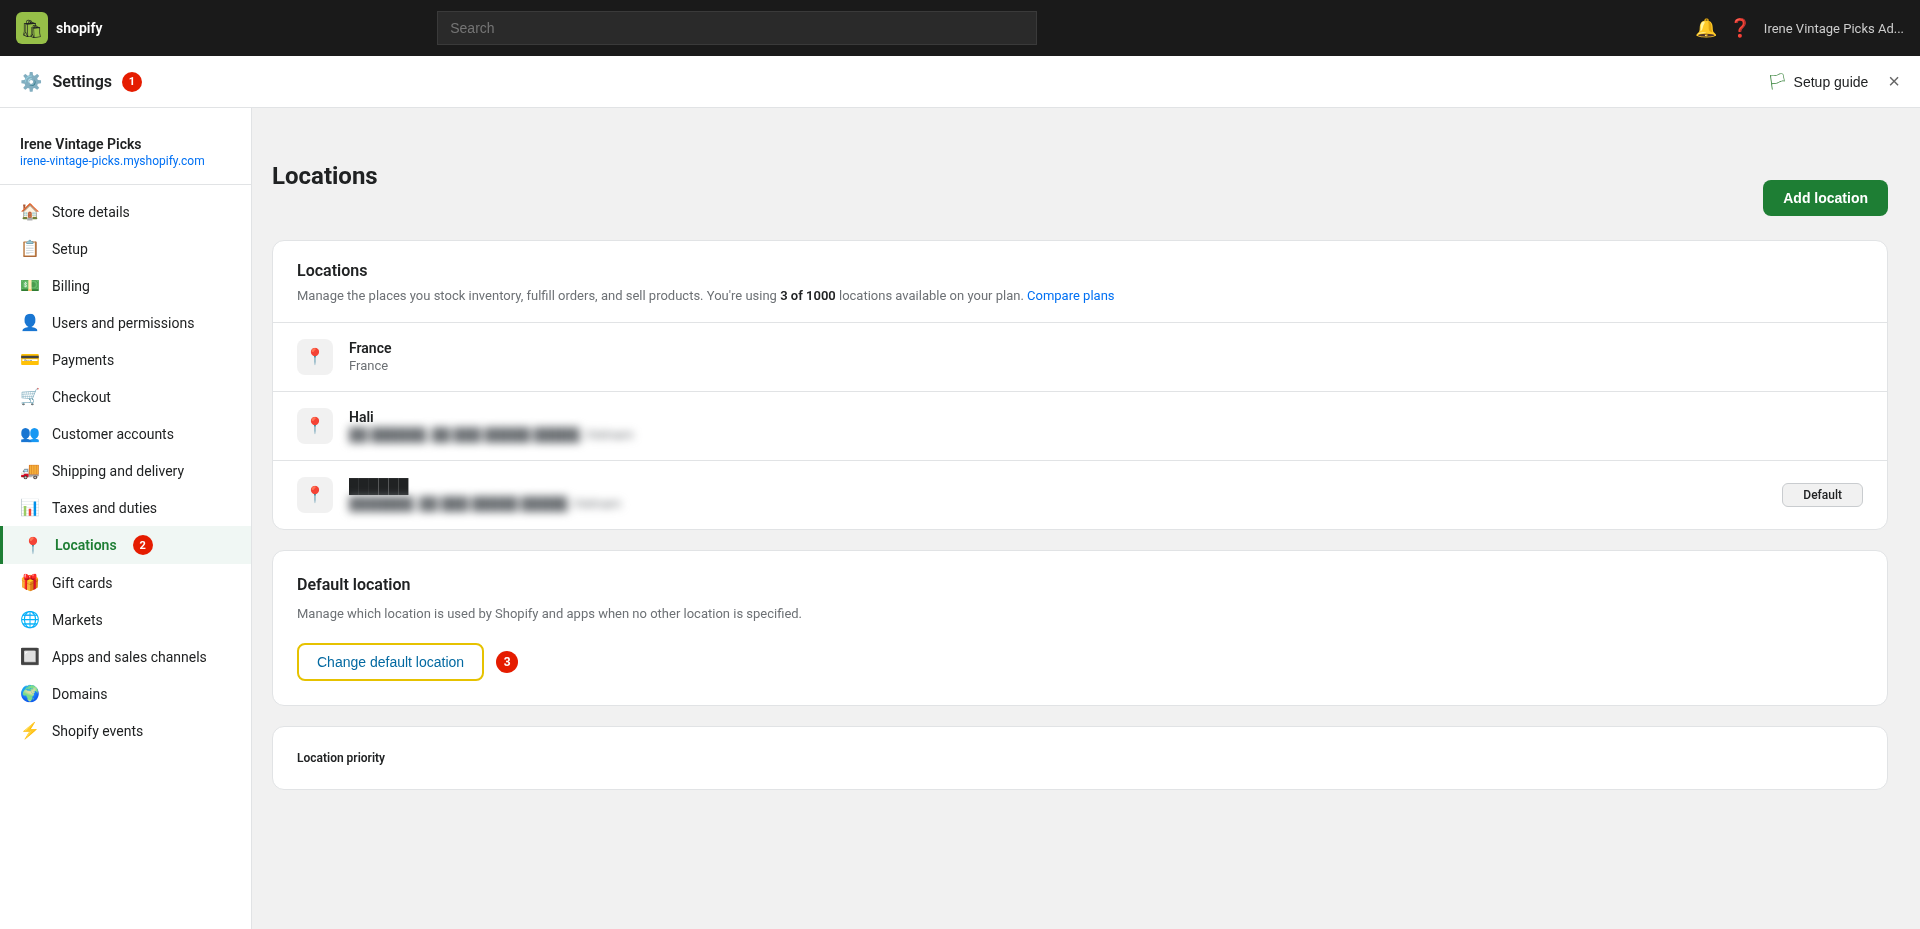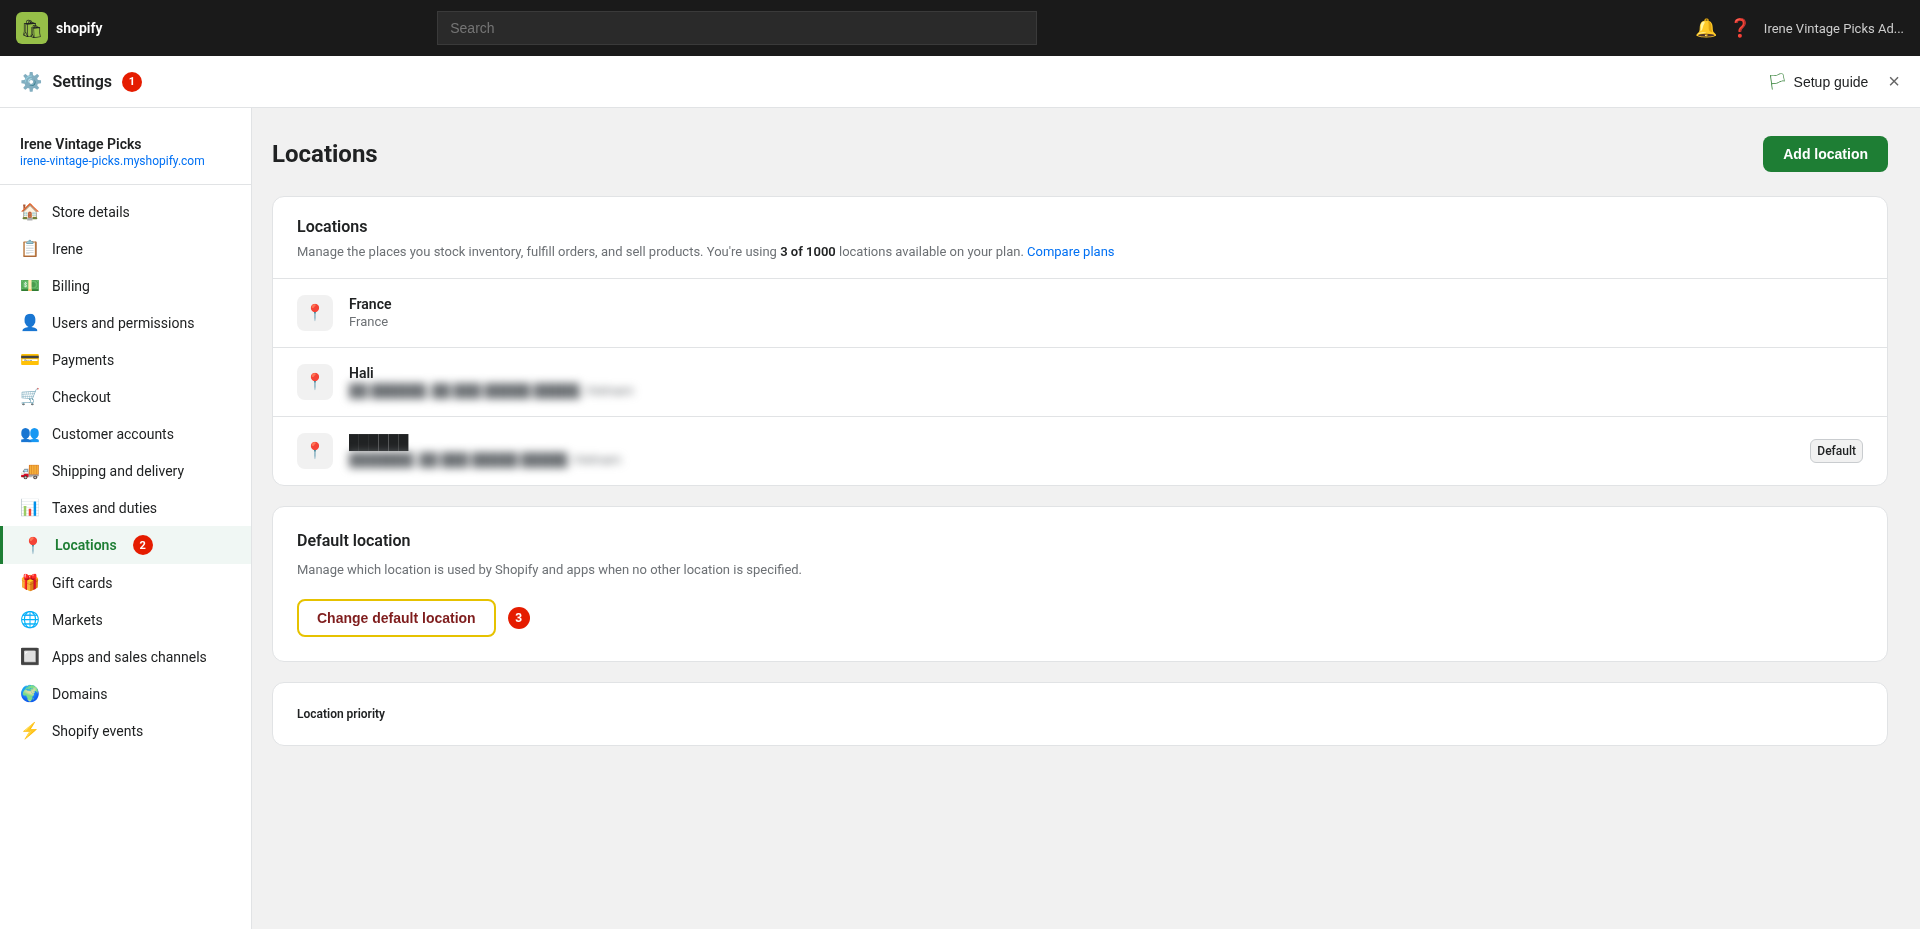--- a/index.html
+++ b/index.html
@@ -242,20 +242,21 @@
     }
     .add-location-btn {
       background: #1e7e34;
       color: #fff;
       border: none;
       border-radius: 8px;
       padding: 10px 20px;
       font-size: 14px;
       font-weight: 600;
       cursor: pointer;
+      margin-top: 44px;
     }
 
     
     .card {
       background: #fff;
       border: 1px solid #e1e3e5;
       border-radius: 12px;
       margin-bottom: 20px;
       overflow: hidden;
     }
@@ -321,21 +322,21 @@
       margin-top: 2px;
     }
     .location-address.blurred {
       filter: blur(4px);
       user-select: none;
     }
     .default-badge {
       background: #f1f1f1;
       border: 1px solid #c9cccf;
       border-radius: 6px;
-      padding: 4px 6px;
+      padding: 4px 20px;
       font-size: 12px;
       color: #202223;
       font-weight: 500;
     }
 
     
     .default-location-card {
       padding: 24px;
     }
     .default-location-title {
@@ -349,22 +350,22 @@
       color: #6d7175;
       margin-bottom: 20px;
       line-height: 1.5;
     }
     .change-default-btn {
       background: #fff;
       border: 2px solid #e6c200;
       border-radius: 8px;
       padding: 9px 18px;
       font-size: 14px;
-      font-weight: 700;
-      color: #7f1d1d;
+      font-weight: 400;
+      color: #0369a1;
       cursor: pointer;
       display: inline-flex;
       align-items: center;
       gap: 10px;
     }
     .step-badge {
       background: #e51c00;
       color: #fff;
       border-radius: 50%;
       width: 22px;
@@ -433,21 +434,21 @@
     </div>
 
     <div id="nav-list">
         <div class="nav-item">
       <span class="nav-icon">🏠</span>
       <span>Store details</span>
 
     </div>
         <div class="nav-item">
       <span class="nav-icon">📋</span>
-      <span>Irene</span>
+      <span>Setup</span>
 
     </div>
         <div class="nav-item">
       <span class="nav-icon">💵</span>
       <span>Billing</span>
 
     </div>
         <div class="nav-item">
       <span class="nav-icon">👤</span>
       <span>Users and permissions</span>

